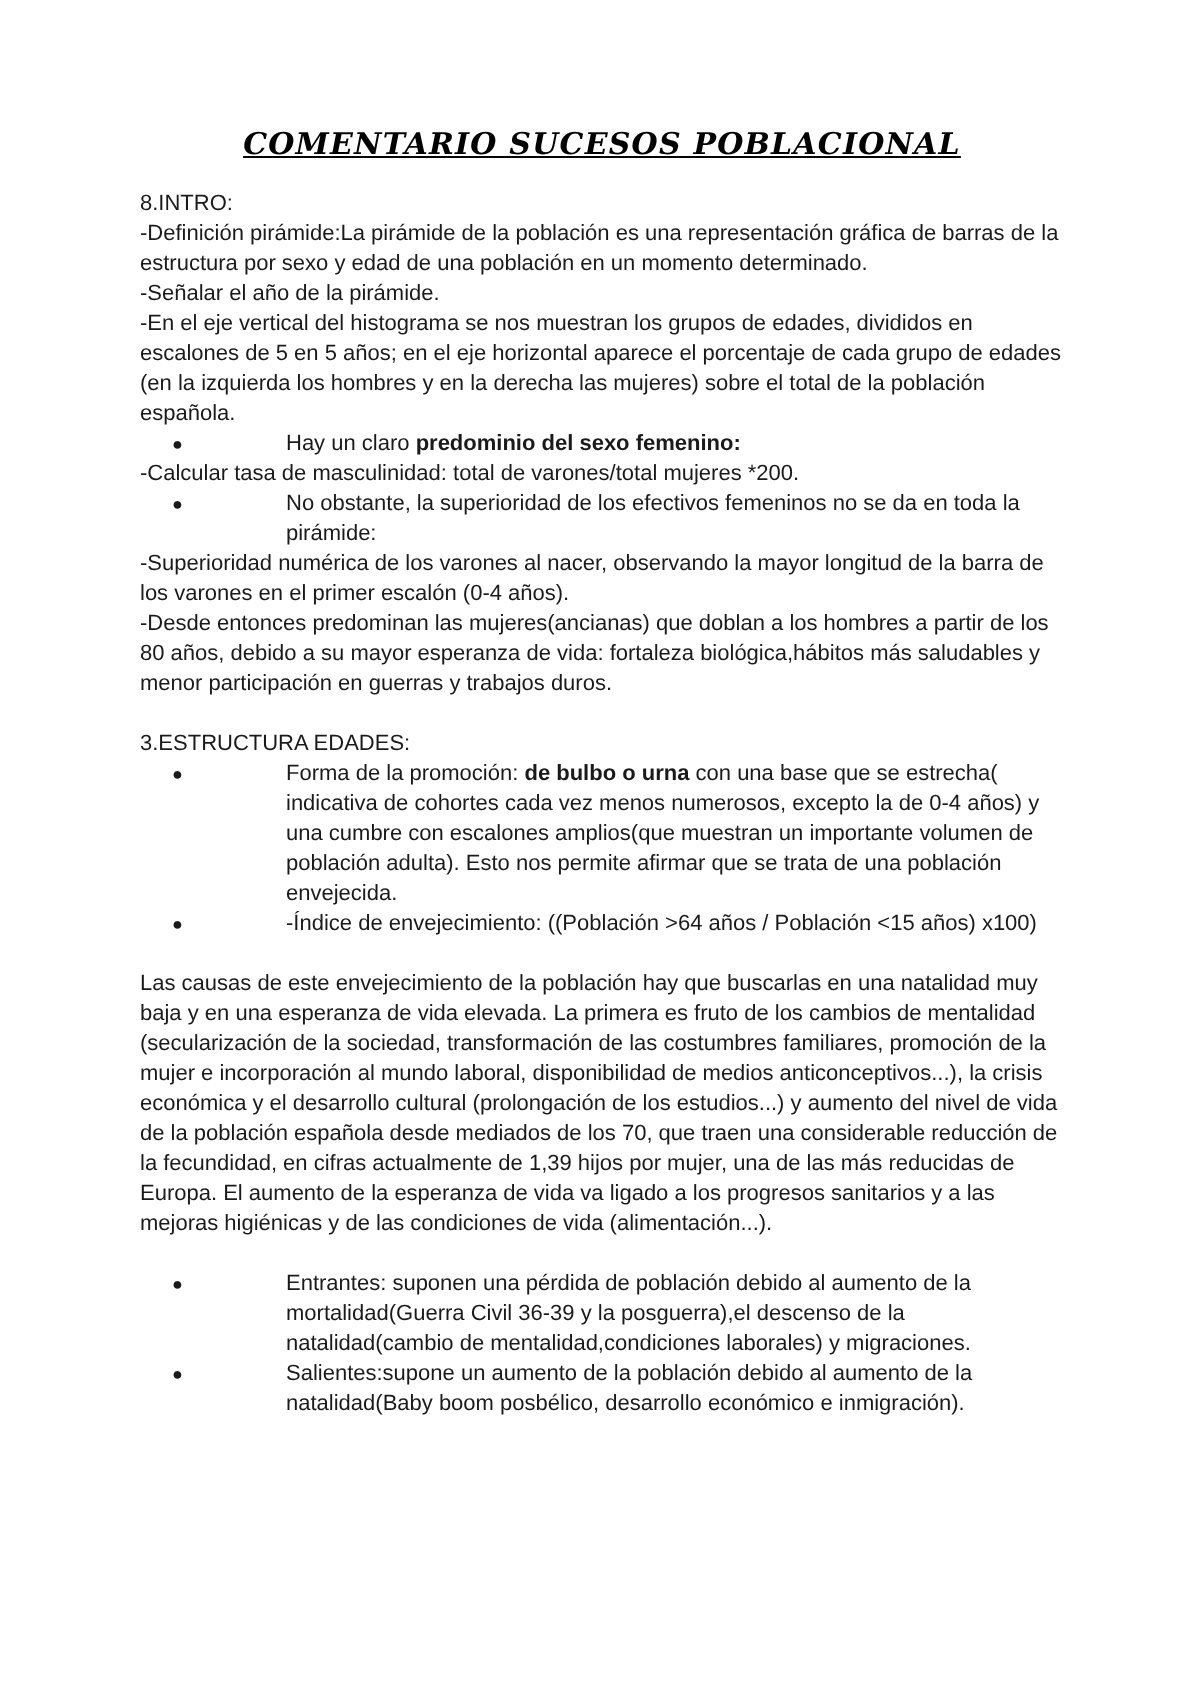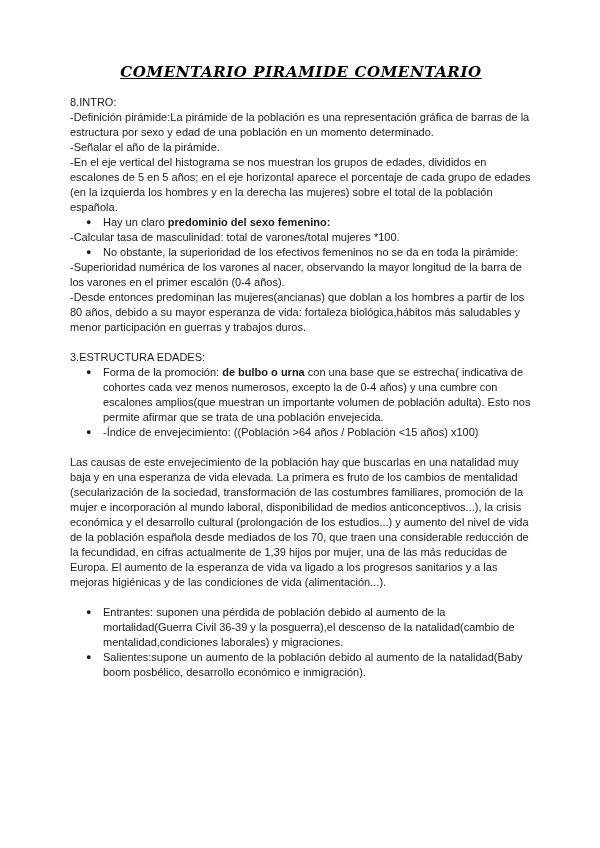--- a/index.html
+++ b/index.html
@@ -38,42 +38,42 @@
   .bullet-row {
     display: flex;
     padding-left: 16px;
   }
   .bullet-glyph {
     flex: none;
     width: 17px;
     font-size: 9px;
     line-height: 15px;
   }
-  .bullet-text { flex: 1 1 auto; }
+  .bullet-text { flex: 1 1 auto; margin-left: 40px; }
   .b { font-weight: bold; }
 </style>
 </head>
 <body>
 
 <div class="page">
 
-  <h1 class="doc-title">COMENTARIO PIRAMIDE COMENTARIO</h1>
+  <h1 class="doc-title">COMENTARIO SUCESOS POBLACIONAL</h1>
 
   <p>8.INTRO:</p>
   <p>-Definición pirámide:La pirámide de la población es una representación gráfica de barras de la estructura por sexo y edad de una población en un momento determinado.</p>
   <p>-Señalar el año de la pirámide.</p>
   <p>-En el eje vertical del histograma se nos muestran los grupos de edades, divididos en escalones de 5 en 5 años; en el eje horizontal aparece el porcentaje de cada grupo de edades (en la izquierda los hombres y en la derecha las mujeres) sobre el total de la población española.</p>
 
 
   <div class="bullet-row">
     <span class="bullet-glyph">●</span>
     <span class="bullet-text"><span>Hay un claro </span><span class="b">predominio del sexo femenino:</span></span>
   </div>
 
-  <p>-Calcular tasa de masculinidad: total de varones/total mujeres *100.</p>
+  <p>-Calcular tasa de masculinidad: total de varones/total mujeres *200.</p>
 
   <div class="bullet-row">
     <span class="bullet-glyph">●</span>
     <span class="bullet-text">No obstante, la superioridad de los efectivos femeninos no se da en toda la pirámide:</span>
   </div>
 
   <p>-Superioridad numérica de los varones al nacer, observando la mayor longitud de la barra de los varones en el primer escalón (0-4 años).</p>
   <p>-Desde entonces predominan las mujeres(ancianas) que doblan a los hombres a partir de los 80 años, debido a su mayor esperanza de vida: fortaleza biológica,hábitos más saludables y menor participación en guerras y trabajos duros.</p>
 
   <div class="blank"></div>

